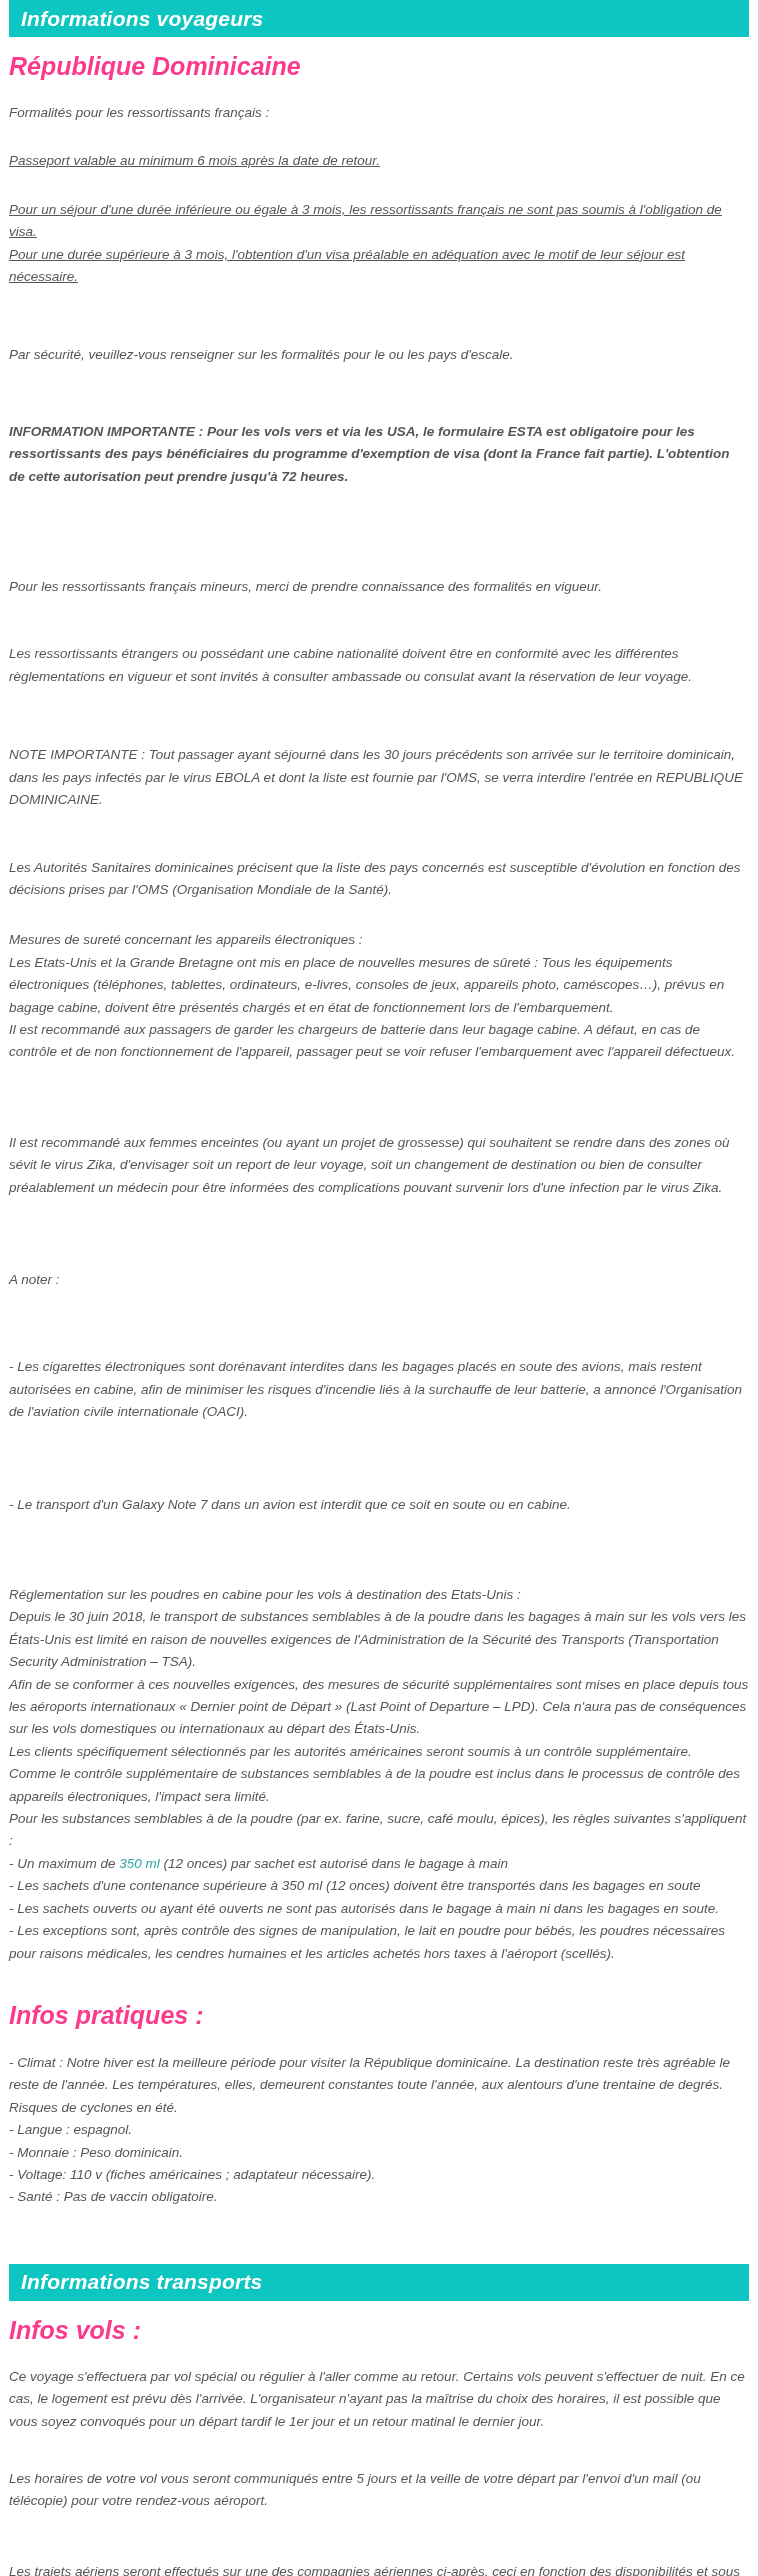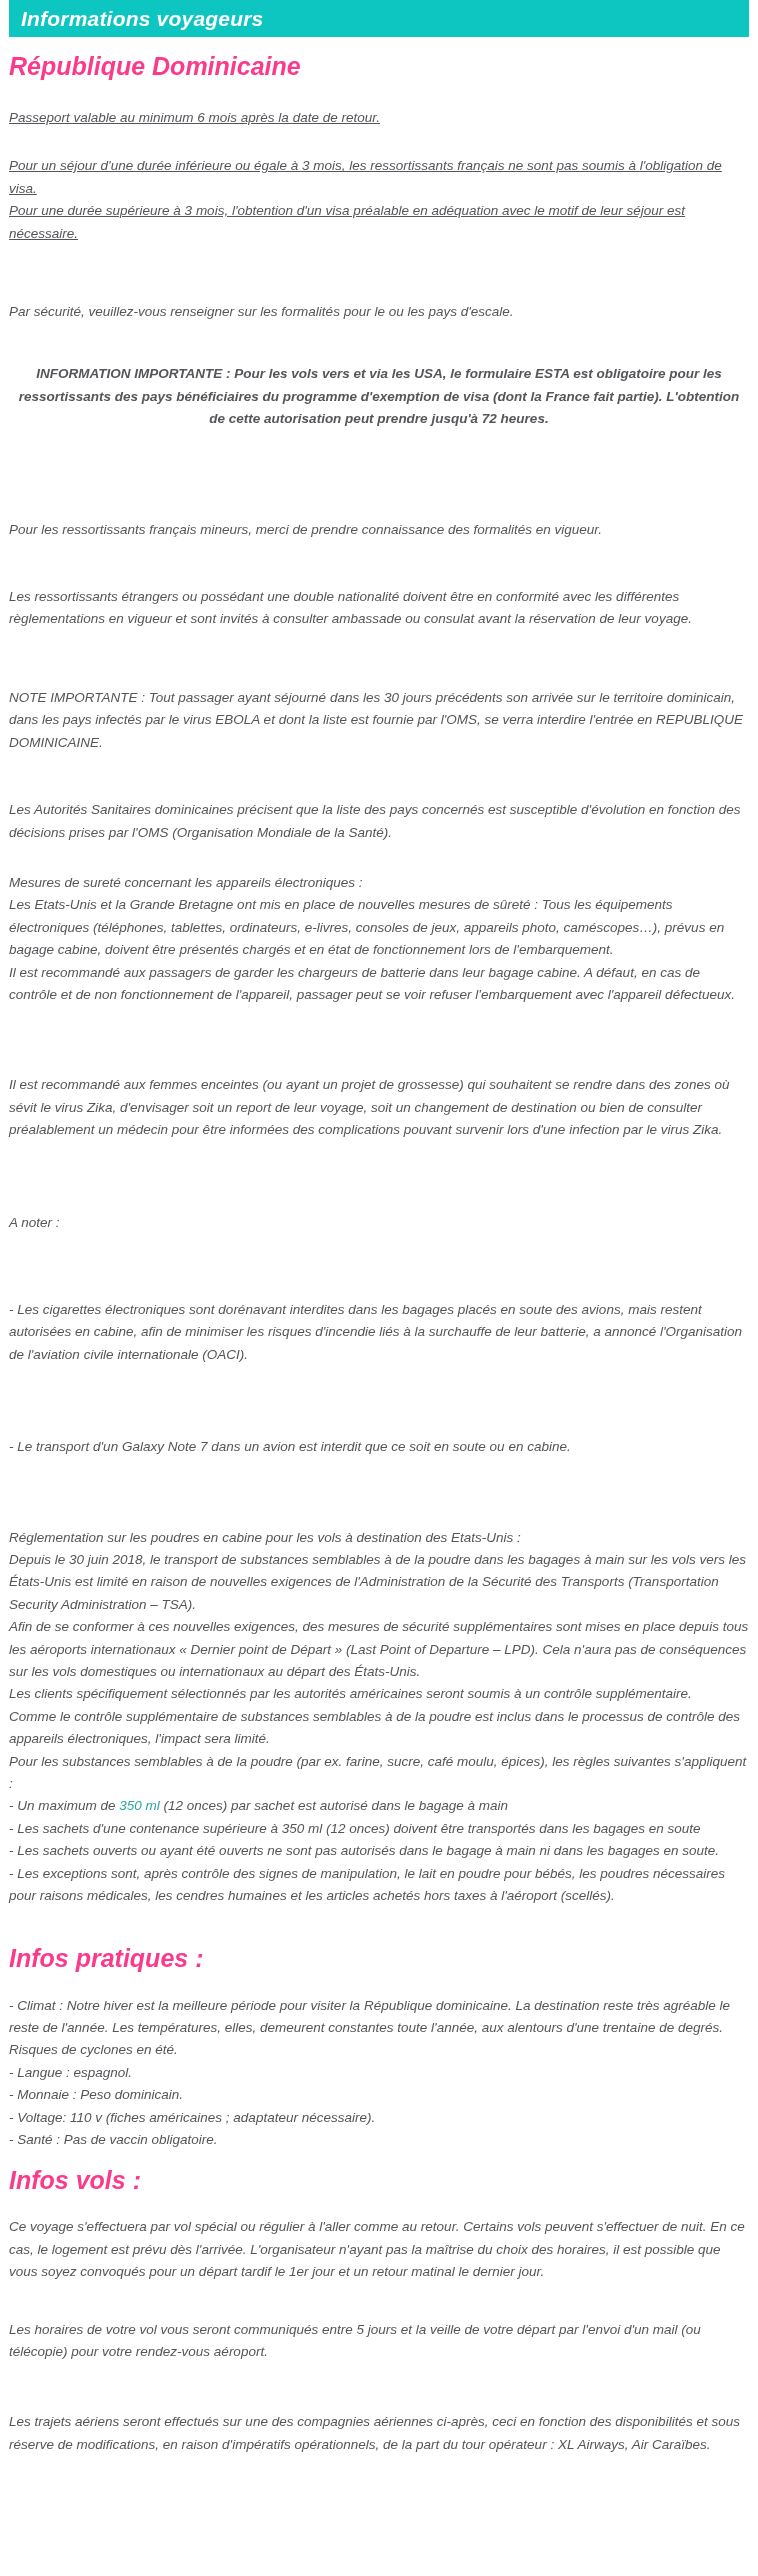--- a/index.html
+++ b/index.html
@@ -55,21 +55,21 @@
 
   .link-teal {
     color: #2aa7a2;
     cursor: pointer;
     font-style: italic;
   }
 
   .gap-26 { margin-top: 26px; text-decoration: underline; }
   .gap-28 { margin-top: 28px; }
   .gap-35 { margin-top: 35px; }
-  .gap-40 { margin-top: 40px; text-align: center; }
+  .gap-40 { margin-top: 54px; }
   .gap-45 { margin-top: 45px; }
   .gap-48 { margin-top: 48px; }
   .gap-55 { margin-top: 55px; }
   .gap-56 { margin-top: 56px; }
   .gap-65 { margin-top: 65px; }
   .gap-68 { margin-top: 68px; }
   .gap-70 { margin-top: 70px; }
   .gap-88 { margin-top: 88px; }
 </style>
 </head>
@@ -77,33 +77,34 @@
 
 <div class="page">
 
   <div class="section-bar">
     <h1>Informations voyageurs</h1>
   </div>
 
   <div class="content">
     <h2 class="pink">République Dominicaine</h2>
 
+    <p>Formalités pour les ressortissants français :</p>
 
     <p class="gap-26">Passeport valable au minimum 6 mois après la date de retour.</p>
 
     <p class="gap-26 pre">Pour un séjour d'une durée inférieure ou égale à 3 mois, les ressortissants français ne sont pas soumis à l'obligation de visa.
 Pour une durée supérieure à 3 mois, l'obtention d'un visa préalable en adéquation avec le motif de leur séjour est nécessaire.</p>
 
     <p class="gap-56">Par sécurité, veuillez-vous renseigner sur les formalités pour le ou les pays d'escale.</p>
 
     <p class="gap-40 bold">INFORMATION IMPORTANTE : Pour les vols vers et via les USA, le formulaire ESTA est obligatoire pour les ressortissants des pays bénéficiaires du programme d'exemption de visa (dont la France fait partie). L'obtention de cette autorisation peut prendre jusqu'à 72 heures.</p>
 
     <p class="gap-88">Pour les ressortissants français mineurs, merci de prendre connaissance des formalités en vigueur.</p>
 
-    <p class="gap-45">Les ressortissants étrangers ou possédant une double nationalité doivent être en conformité avec les différentes règlementations en vigueur et sont invités à consulter ambassade ou consulat avant la réservation de leur voyage.</p>
+    <p class="gap-45">Les ressortissants étrangers ou possédant une cabine nationalité doivent être en conformité avec les différentes règlementations en vigueur et sont invités à consulter ambassade ou consulat avant la réservation de leur voyage.</p>
 
     <p class="gap-56">NOTE IMPORTANTE : Tout passager ayant séjourné dans les 30 jours précédents son arrivée sur le territoire dominicain, dans les pays infectés par le virus EBOLA et dont la liste est fournie par l'OMS, se verra interdire l'entrée en REPUBLIQUE DOMINICAINE.</p>
 
     <p class="gap-45">Les Autorités Sanitaires dominicaines précisent que la liste des pays concernés est susceptible d'évolution en fonction des décisions prises par l'OMS (Organisation Mondiale de la Santé).</p>
 
     <p class="gap-28 pre">Mesures de sureté concernant les appareils électroniques :
 Les Etats-Unis et la Grande Bretagne ont mis en place de nouvelles mesures de sûreté : Tous les équipements électroniques (téléphones, tablettes, ordinateurs, e-livres, consoles de jeux, appareils photo, caméscopes…), prévus en bagage cabine, doivent être présentés chargés et en état de fonctionnement lors de l'embarquement.
 Il est recommandé aux passagers de garder les chargeurs de batterie dans leur bagage cabine. A défaut, en cas de contrôle et de non fonctionnement de l'appareil, passager peut se voir refuser l'embarquement avec l'appareil défectueux.</p>
 
     <p class="gap-68">Il est recommandé aux femmes enceintes (ou ayant un projet de grossesse) qui souhaitent se rendre dans des zones où sévit le virus Zika, d'envisager soit un report de leur voyage, soit un changement de destination ou bien de consulter préalablement un médecin pour être informées des complications pouvant survenir lors d'une infection par le virus Zika.</p>
@@ -129,20 +130,23 @@
 
     <h2 class="pink tight">Infos pratiques :</h2>
 
     <p class="pre">- Climat : Notre hiver est la meilleure période pour visiter la République dominicaine. La destination reste très agréable le reste de l'année. Les températures, elles, demeurent constantes toute l'année, aux alentours d'une trentaine de degrés. Risques de cyclones en été.
 - Langue : espagnol.
 - Monnaie : Peso dominicain.
 - Voltage: 110 v (fiches américaines ; adaptateur nécessaire).
 - Santé : Pas de vaccin obligatoire.</p>
   </div>
 
+  <div class="section-bar gap-55">
+    <h1>Informations transports</h1>
+  </div>
 
   <div class="content">
     <h2 class="pink">Infos vols :</h2>
 
     <p>Ce voyage s'effectuera par vol spécial ou régulier à l'aller comme au retour. Certains vols peuvent s'effectuer de nuit. En ce cas, le logement est prévu dès l'arrivée. L'organisateur n'ayant pas la maîtrise du choix des horaires, il est possible que vous soyez convoqués pour un départ tardif le 1er jour et un retour matinal le dernier jour.</p>
 
     <p class="gap-35">Les horaires de votre vol vous seront communiqués entre 5 jours et la veille de votre départ par l'envoi d'un mail (ou télécopie) pour votre rendez-vous aéroport.</p>
 
     <p class="gap-48">Les trajets aériens seront effectués sur une des compagnies aériennes ci-après, ceci en fonction des disponibilités et sous réserve de modifications, en raison d'impératifs opérationnels, de la part du tour opérateur :  XL Airways, Air Caraïbes.</p>
 

